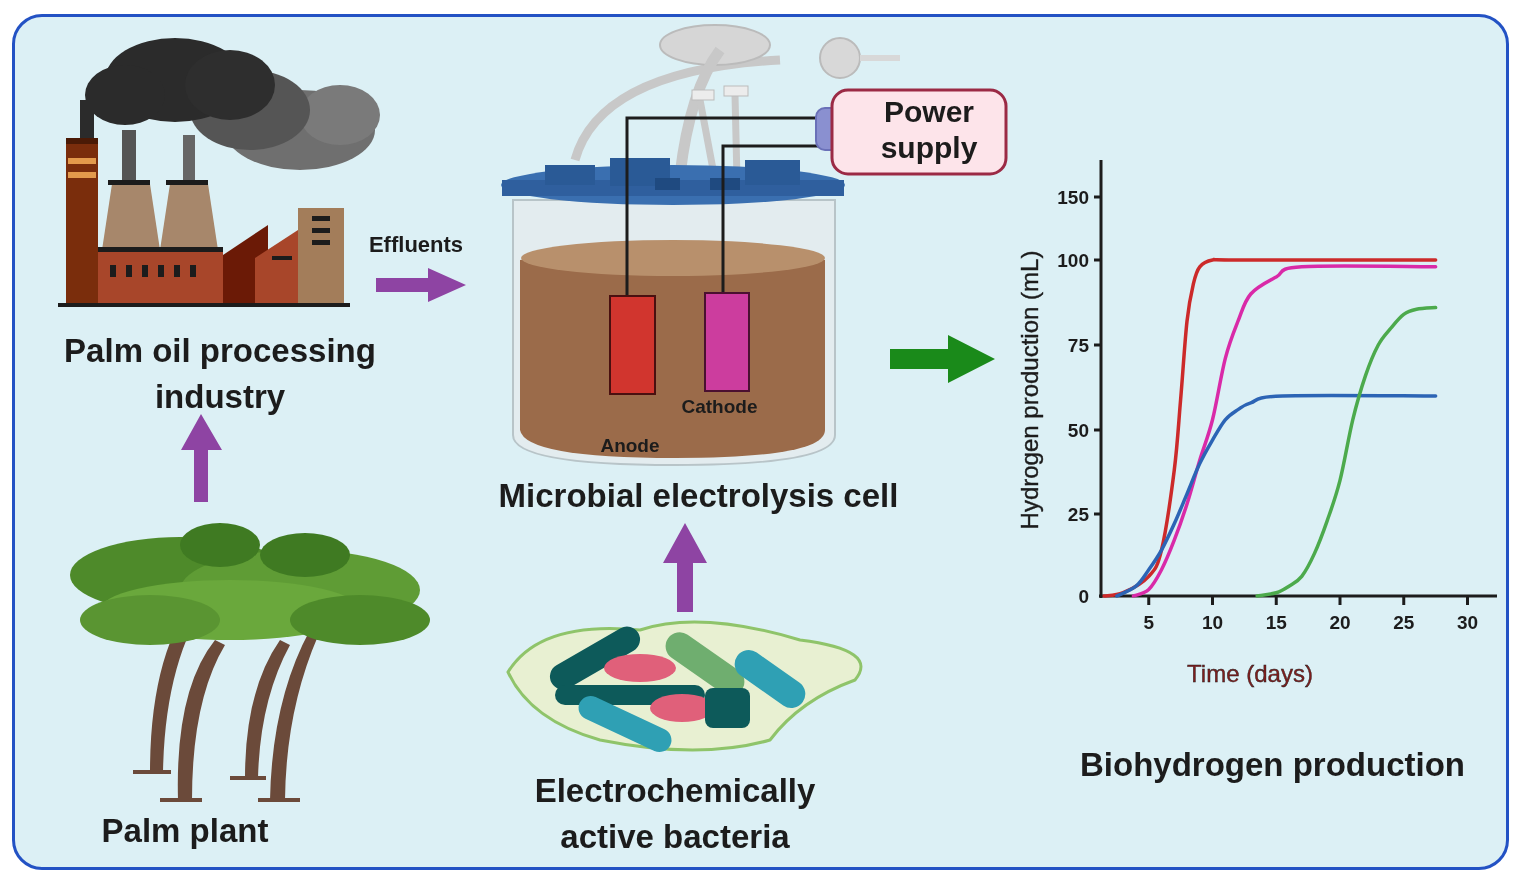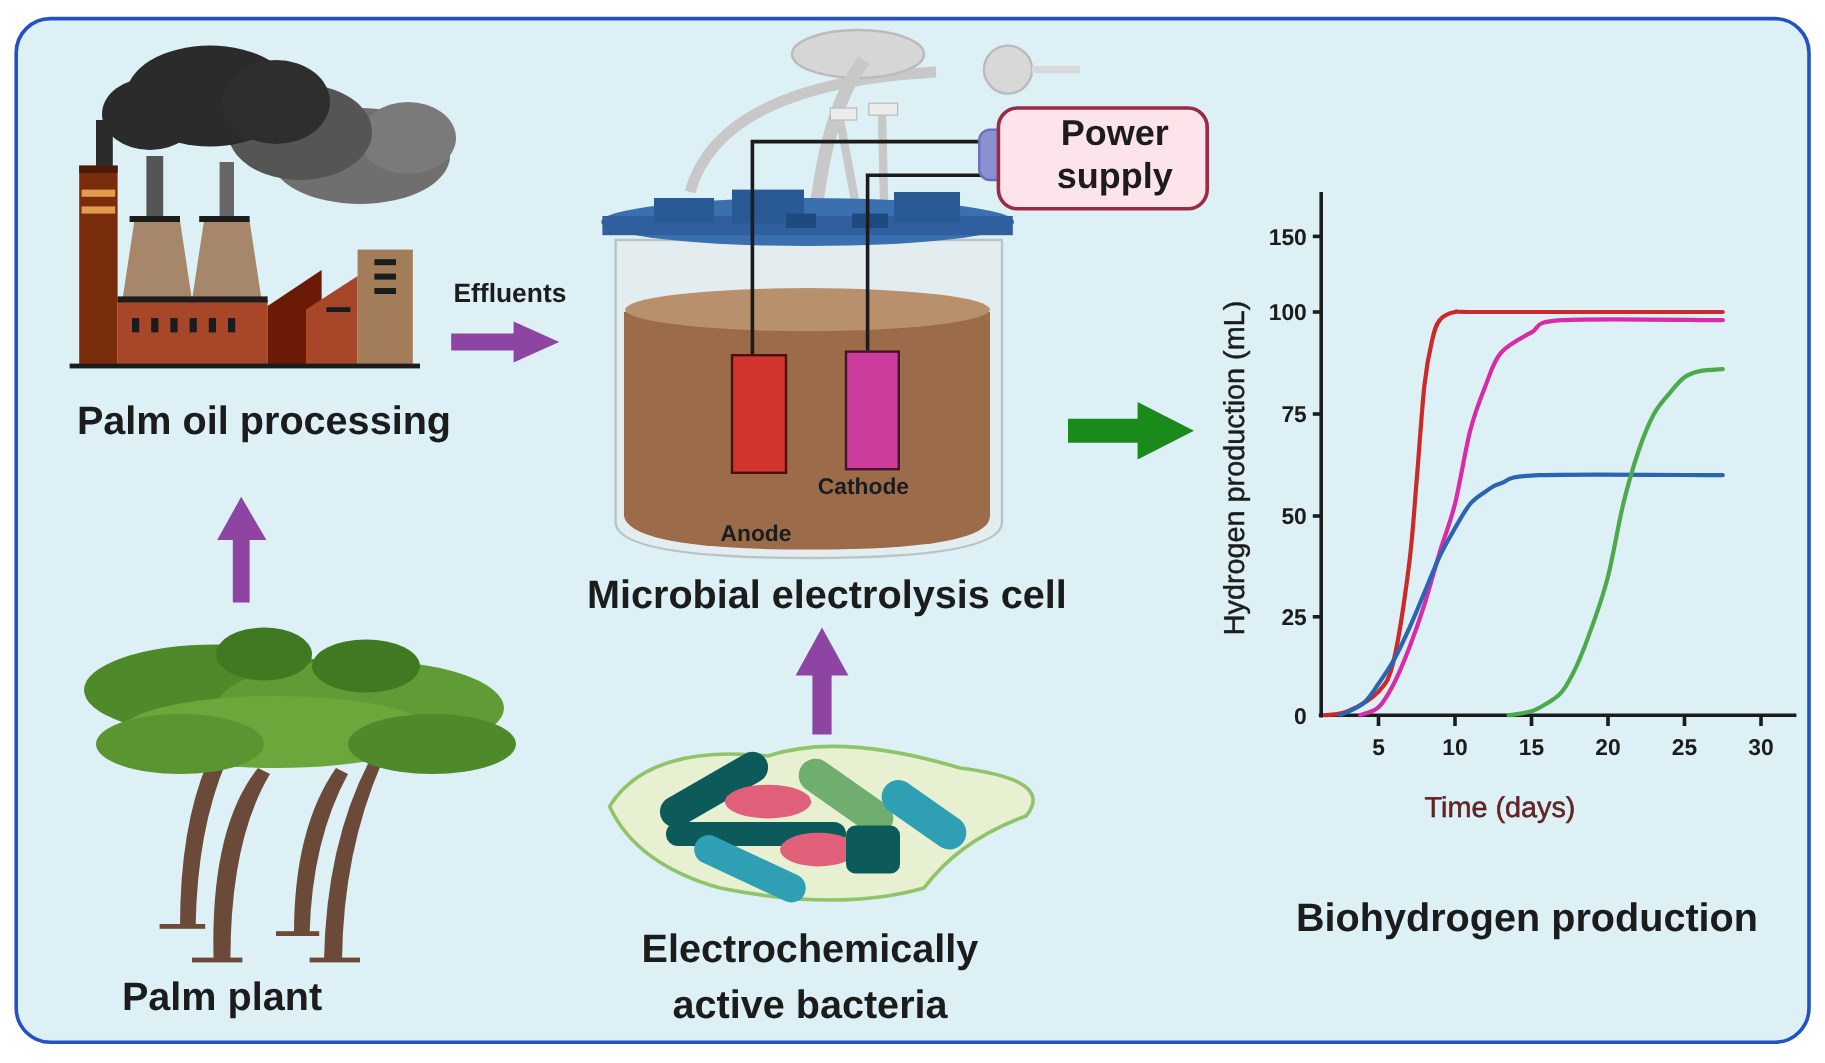--- a/index.html
+++ b/index.html
@@ -159,24 +159,25 @@
       <text x="1089" y="521" text-anchor="end" font-size="19" font-weight="bold" fill="#1c1c1c" font-family="Liberation Sans, sans-serif">25</text>
       <text x="1089" y="437" text-anchor="end" font-size="19" font-weight="bold" fill="#1c1c1c" font-family="Liberation Sans, sans-serif">50</text>
       <text x="1089" y="352" text-anchor="end" font-size="19" font-weight="bold" fill="#1c1c1c" font-family="Liberation Sans, sans-serif">75</text>
       <text x="1089" y="267" text-anchor="end" font-size="19" font-weight="bold" fill="#1c1c1c" font-family="Liberation Sans, sans-serif">100</text>
       <text x="1089" y="204" text-anchor="end" font-size="19" font-weight="bold" fill="#1c1c1c" font-family="Liberation Sans, sans-serif">150</text>
     </g>
 </svg>
 
 <div class="label lbl-big" style="left:40px; top:328px; width:360px;">
   <div>Palm oil processing</div>
+  <div>industry</div>
 </div>
-<div class="label lbl-small" style="left:360px; top:232px; width:112px;text-align:right;">Effluents</div>
+<div class="label lbl-small" style="left:360px; top:232px; width:112px;">Effluents</div>
 <div class="label lbl-big" style="left:80px; top:808px; width:210px;">Palm plant</div>
-<div class="label lbl-big" style="left:444px; top:473px; width:445px;text-align:right;">Microbial electrolysis cell</div>
+<div class="label lbl-big" style="left:476px; top:473px; width:445px;">Microbial electrolysis cell</div>
 <div class="label" style="left:590px; top:398px; width:80px; font-size:19px;margin-top:37px;">Anode</div>
 <div class="label" style="left:672px; top:396px; width:95px; font-size:19px;">Cathode</div>
 <div class="label" style="left:832px; top:94px; width:194px; font-size:30px; line-height:36px;">
   <div>Power</div>
   <div>supply</div>
 </div>
 <div class="label lbl-big" style="left:490px; top:768px; width:370px; line-height:46px;">
   <div>Electrochemically</div>
   <div>active bacteria</div>
 </div>

